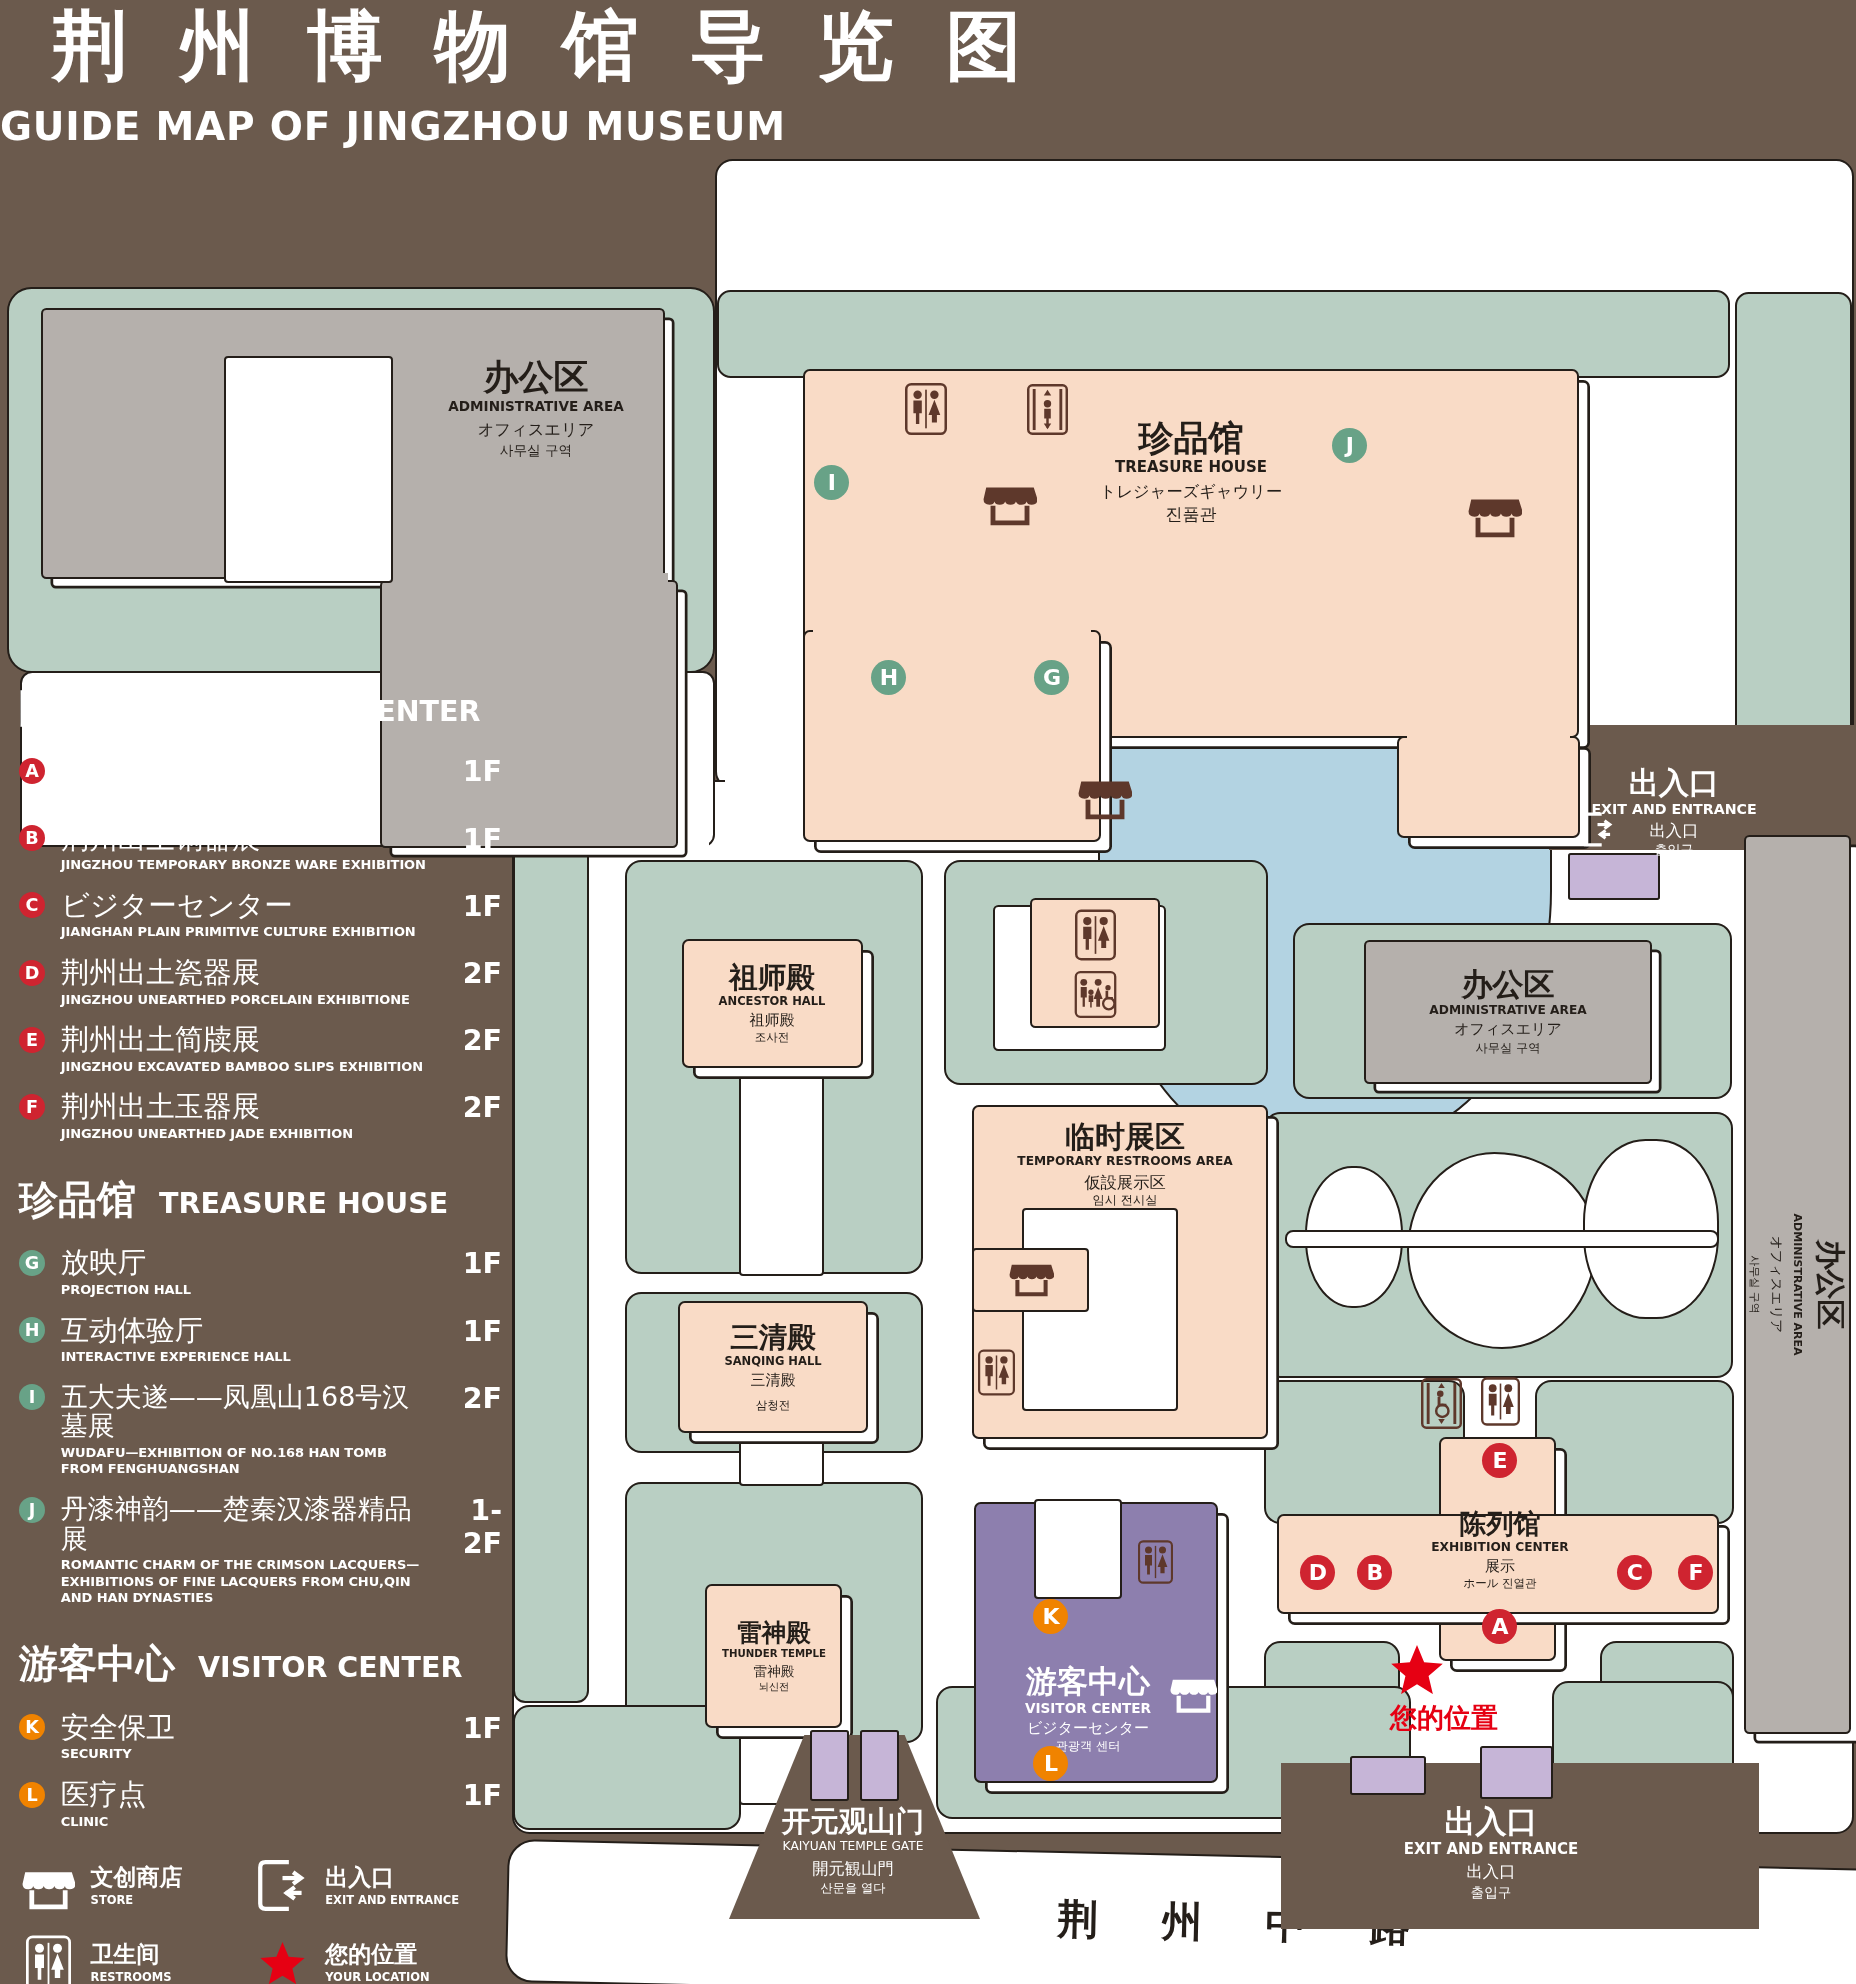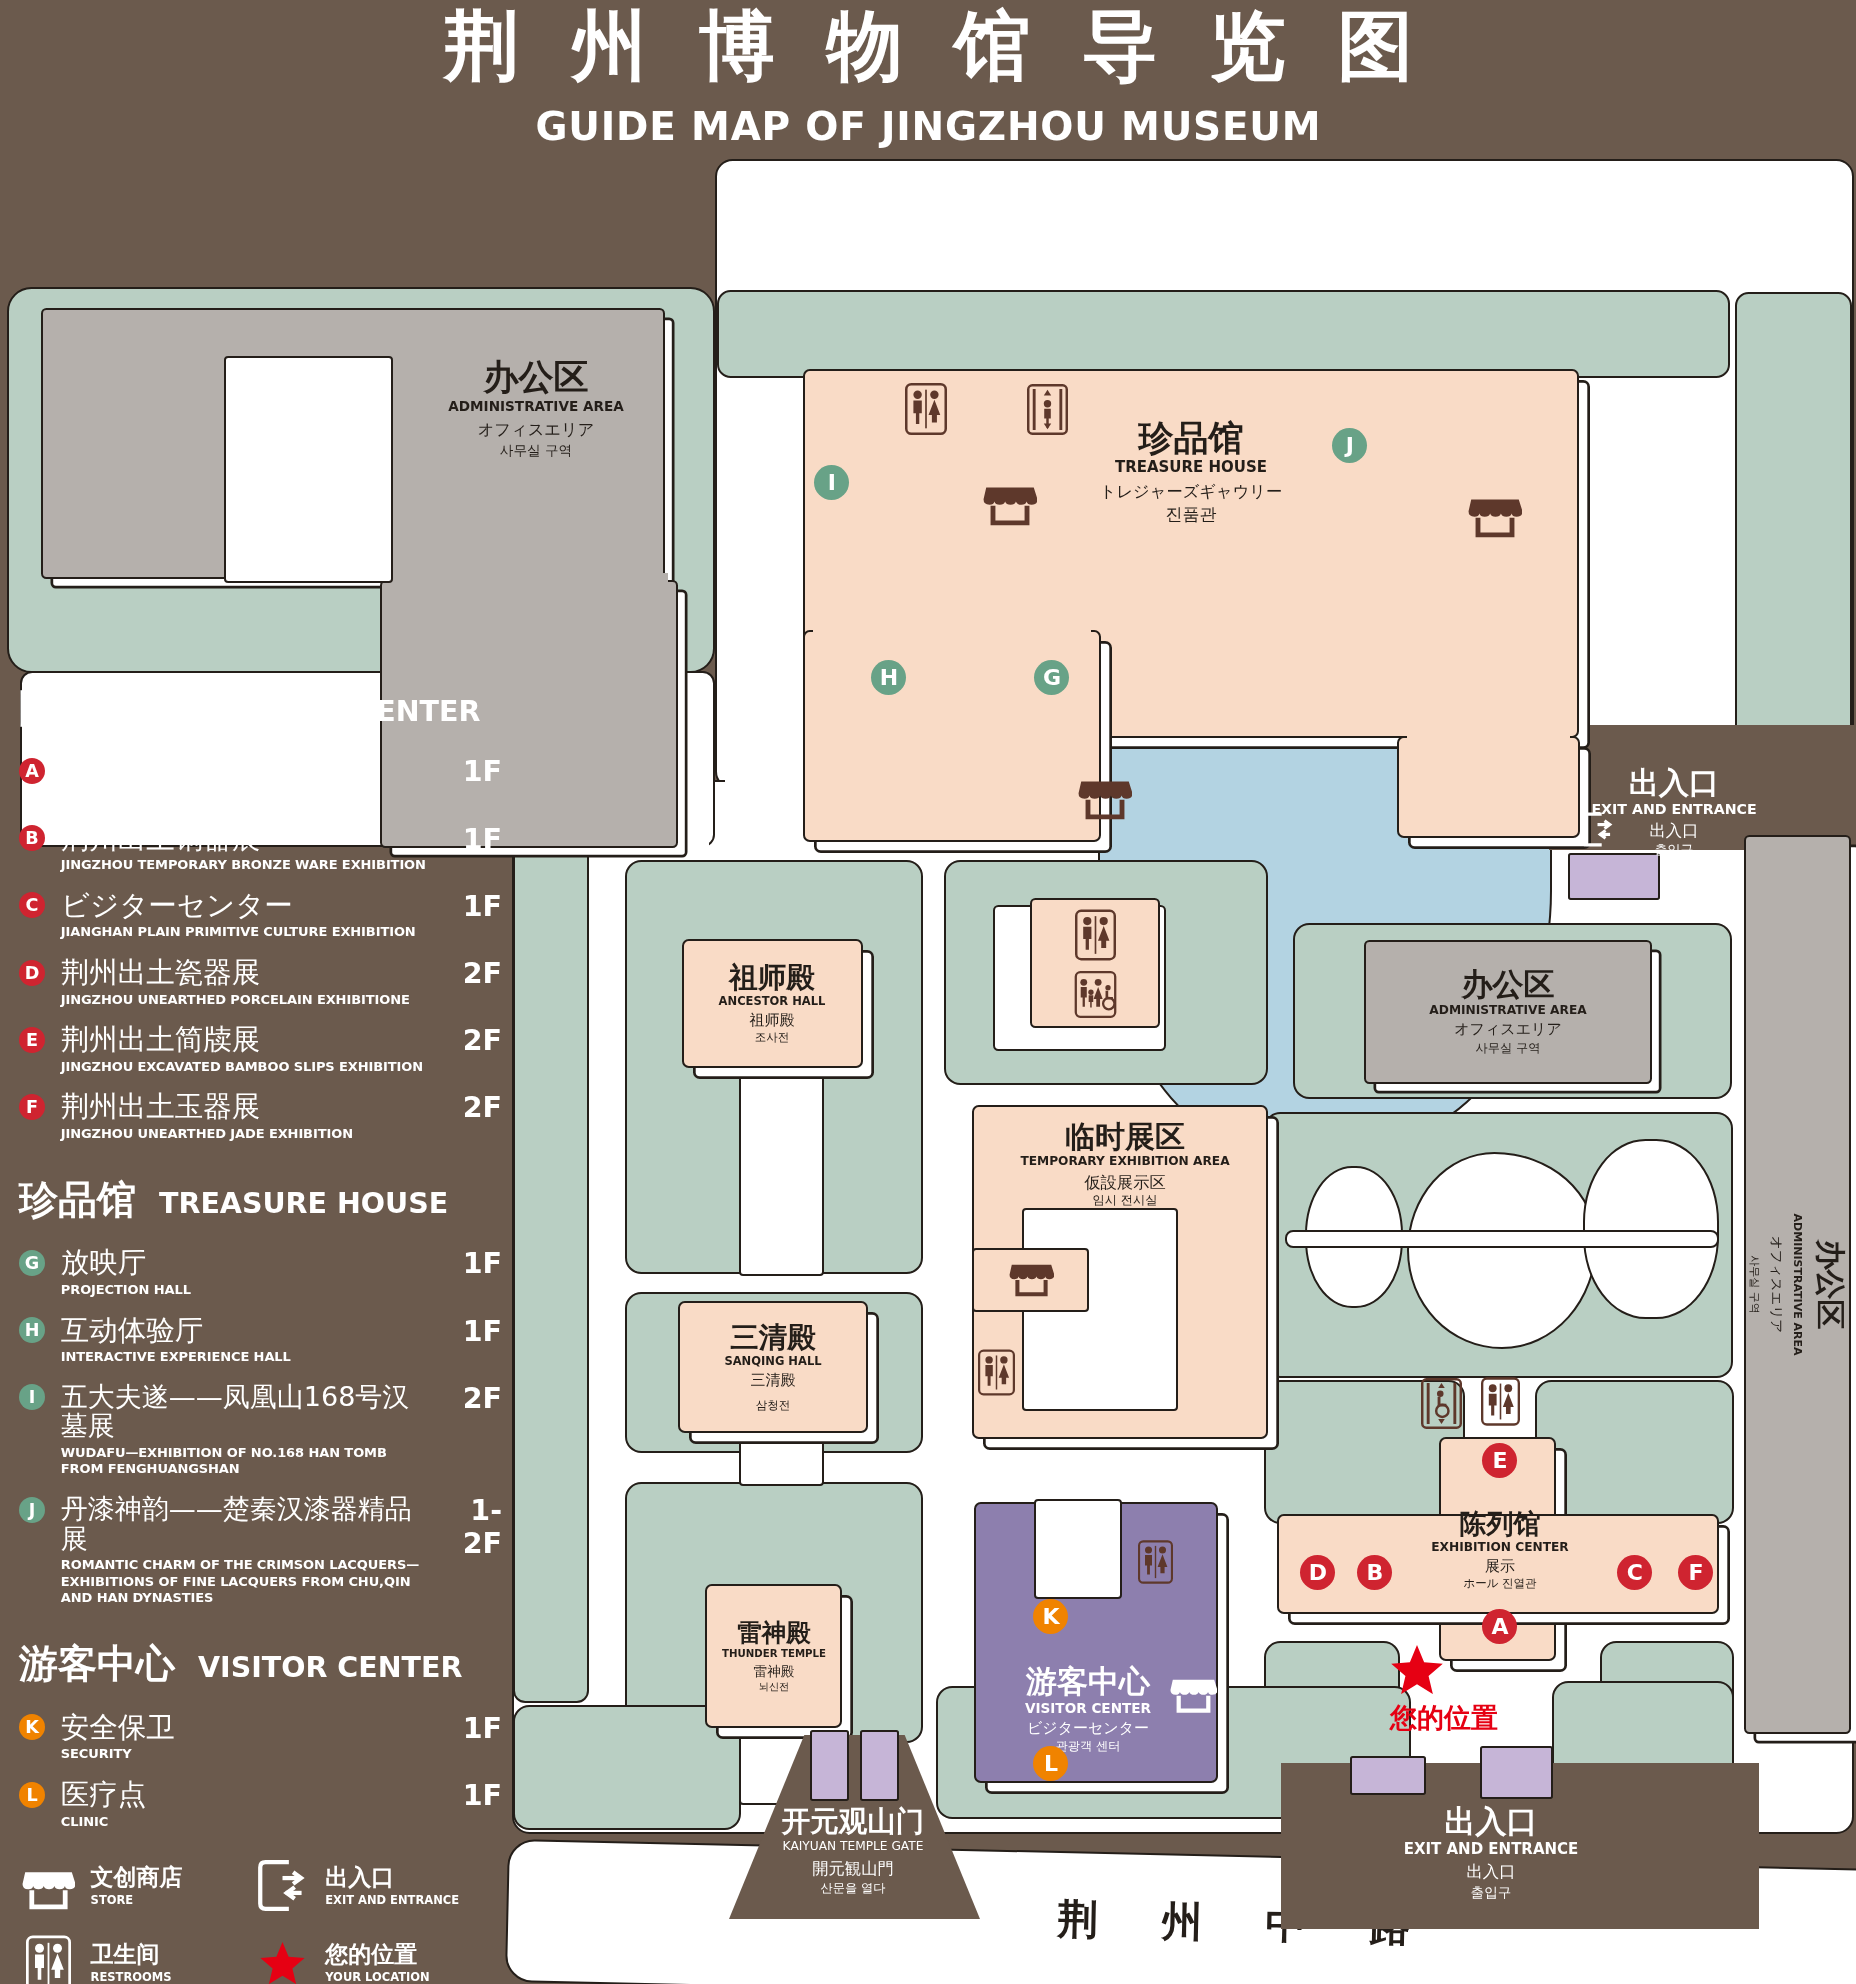--- a/index.html
+++ b/index.html
@@ -18,21 +18,21 @@
   .blob{position:absolute;background:#fff;border:2.7px solid #241e19;box-sizing:border-box}
   .bl{position:absolute;transform:translate(-50%,-50%);display:flex;flex-direction:column;align-items:center;
       text-align:center;color:#241e19;line-height:1.18;white-space:nowrap;z-index:5}
   .bl span{display:block}
   .bl .l1{font-weight:700}
   .bl .l2{font-weight:700}
   .mk{position:absolute;width:35px;height:35px;margin:-17.6px 0 0 -17.6px;border-radius:50%;z-index:8;
       display:flex;align-items:center;justify-content:center;color:#fff;font-weight:700;font-size:22px}
   .mkr{background:#cf2430}.mkg{background:#68a287}.mko{background:#f08300}
   .micon{position:absolute;color:#5e382b;z-index:7;line-height:0}
-  .header{position:absolute;left:0;top:0;width:100%;text-align:center}
+  .header{position:absolute;left:0;top:0;width:100%;text-align:left}
   .title-zh{font-size:76px;font-weight:700;letter-spacing:0.68em;text-indent:0.68em;margin-top:-4.1px}
   .title-en{font-size:39px;font-weight:600;letter-spacing:0.02em;margin-top:5.4px}
   .legend{position:absolute;left:19px;top:681px;width:483px}
   .sh{display:flex;align-items:baseline;gap:23px;margin:0 0 20.3px 0}
   .sh .hz{font-size:39px;font-weight:700}
   .sh .he{font-size:28.5px;font-weight:700}
   .sec{margin-bottom:6.8px}
   .sec + .sec{margin-top:30px}
   .item{display:grid;grid-template-columns:35px 1fr 65px;column-gap:6.8px;align-items:start;margin-bottom:15.6px}
   .badge{width:26px;height:26px;border-radius:50%;display:flex;align-items:center;justify-content:center;
@@ -239,21 +239,21 @@
       <circle cx="88" cy="44" r="7"></circle>
       <path d="M85 52v20h16" fill="none" stroke="currentColor" stroke-width="7"></path>
       <circle cx="90" cy="86" r="15" fill="none" stroke="currentColor" stroke-width="6"></circle>
     </svg>
 </div>
 
 <div class="shape pinkb" style="left:972px;top:1105px;width:296px;height:334px"></div>
 <div class="shape" style="left:1022px;top:1208px;width:156px;height:203px;background:#fff;border-radius:4.1px"></div>
 <div class="bl" style="left:1125px;top:1163px">
   <span class="l1" style="font-size:30px">临时展区</span>
-  <span class="l2" style="font-size:12.2px">TEMPORARY EXHIBITION AREA</span>
+  <span class="l2" style="font-size:12.2px">TEMPORARY RESTROOMS AREA</span>
   <span class="l3" style="font-size:16.3px;margin-top:4.1px">仮設展示区</span>
   <span class="l4" style="font-size:12.2px;margin-top:1.4px">임시 전시실</span>
 </div>
 <div class="shape" style="left:972px;top:1248px;width:117px;height:64px;background:#f9dbc6;border-radius:4.1px;z-index:6"></div>
 <div class="micon" style="left:1009px;top:1255px;z-index:7">
   <svg width="45" height="43" viewBox="0 0 100 96" fill="currentColor">
       <path d="M6 22h88l7 22q0 10-11 10q-8 0-9-6q-2 6-10 6t-10-6q-2 6-10 6t-10-6q-2 6-10 6t-10-6q-1 6-9 6q-11 0-11-10z"></path>
       <path d="M14 56v36h72V56h-9v27H23V56z"></path>
     </svg>
 </div>

